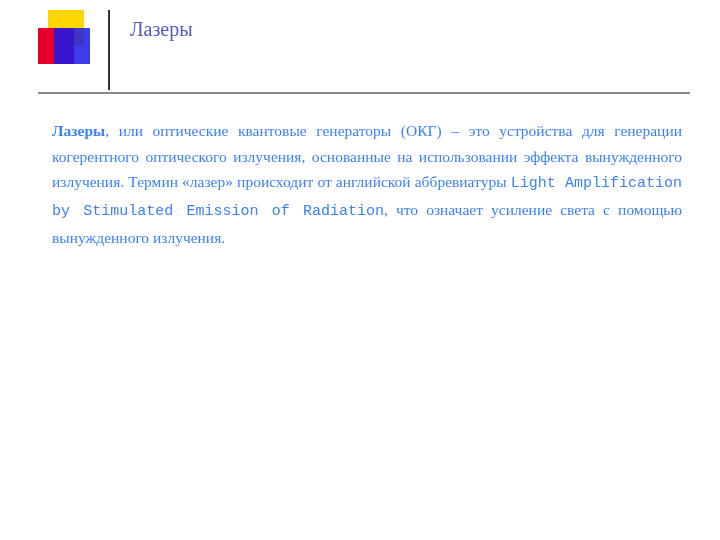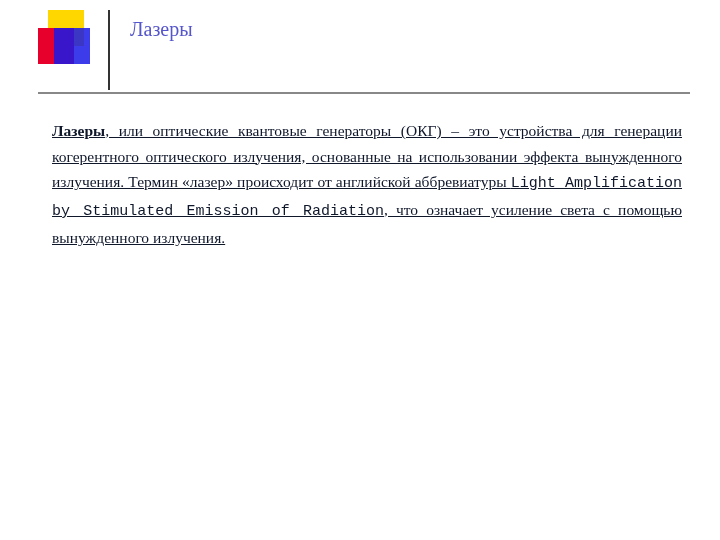--- a/index.html
+++ b/index.html
@@ -99,23 +99,22 @@
       top: 118px;
       left: 52px;
       right: 38px;
       bottom: 30px;
     }
 
     .main-paragraph {
       font-size: 15.5px;
       line-height: 1.65;
       text-align: justify;
-      color: #0f172a;
+      color: #3b82f6;
       font-family: 'Times New Roman', Times, serif;
-      text-decoration: underline;
     }
 
     .bold-word {
       font-weight: bold;
     }
 
     .mono-word {
       font-family: 'Courier New', Courier, monospace;
       font-size: 15px;
     }

